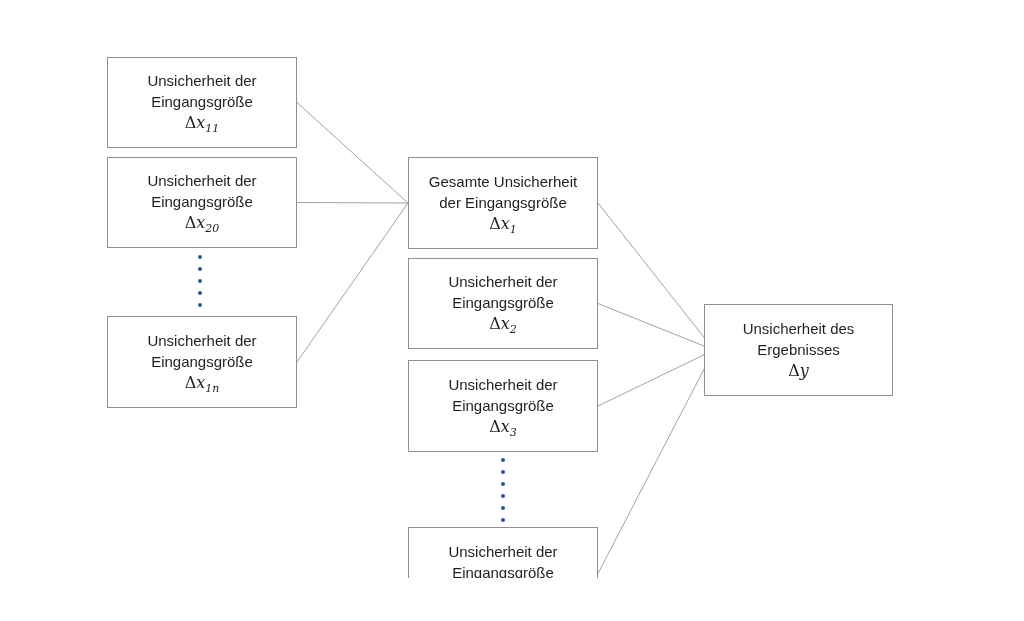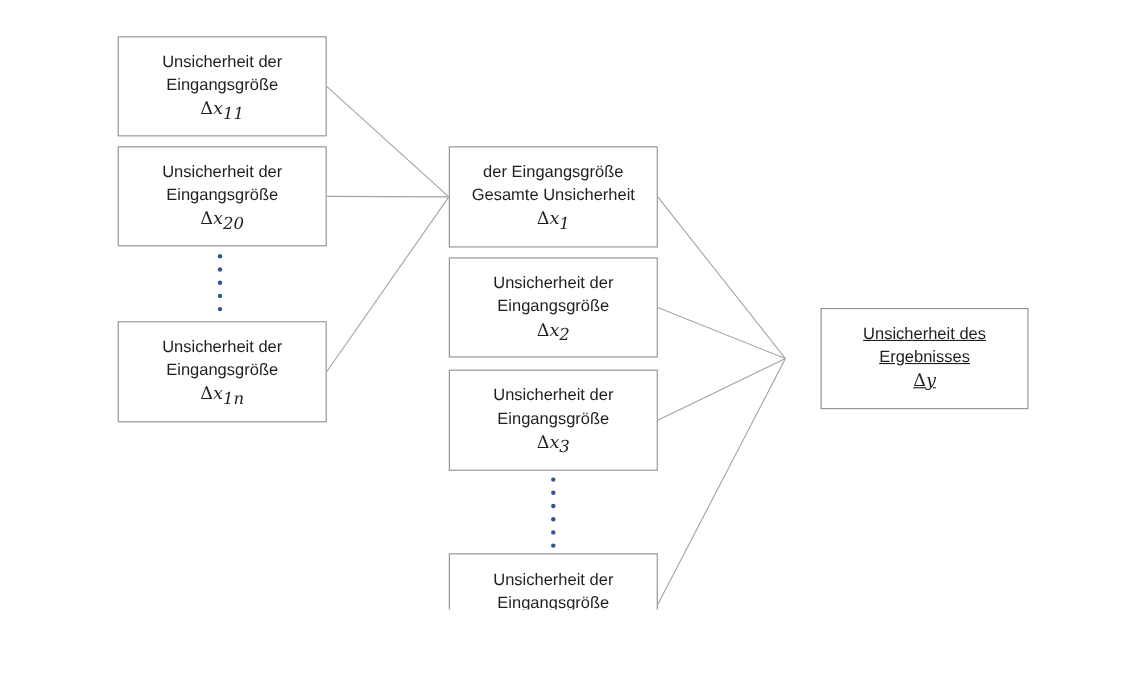--- a/index.html
+++ b/index.html
@@ -11,20 +11,21 @@
     width: 1024px;
     height: 621px;
     font-family: "Liberation Sans", sans-serif;
   }
   .canvas {
     position: relative;
     width: 1024px;
     height: 554px;
     background: var(--bg-color, #ffffff);
     overflow: hidden;
+    margin-top: 24px;
   }
   #connector-layer {
     position: absolute;
     left: 0; top: 0;
     width: 1024px; height: 621px;
     pointer-events: none;
   }
   .box {
     position: absolute;
     box-sizing: border-box;
@@ -41,32 +42,32 @@
   }
   .box .txt { white-space: nowrap; }
   .math {
     font-family: "DejaVu Serif", serif;
     font-size: 16px;
     line-height: 22px;
   }
   .math .var { font-style: italic; }
   .math sub {
     font-style: italic;
-    font-size: 15px;
+    font-size: 11px;
     line-height: 1;
   }
   
   #box-l1 { left: 107px; top:  33px; width: 190px; height: 91px; }
   #box-l2 { left: 107px; top: 133px; width: 190px; height: 91px; }
   #box-l3 { left: 107px; top: 292px; width: 190px; height: 92px; }
   #box-m1 { left: 408px; top: 133px; width: 190px; height: 92px; }
   #box-m2 { left: 408px; top: 234px; width: 190px; height: 91px; }
   #box-m3 { left: 408px; top: 336px; width: 190px; height: 92px; }
   #box-m4 { left: 408px; top: 503px; width: 190px; height: 93px; }
-  #box-r1 { left: 746px; top: 280px; width: 189px; height: 92px; text-decoration: underline; }
+  #box-r1 { left: 704px; top: 280px; width: 189px; height: 92px; }
   
   .dots {
     position: absolute;
     display: flex;
     flex-direction: column;
     align-items: center;
     gap: 8px;
   }
   #dots-left   { left: 107px; top: 231px; width: 186px; }
   #dots-middle { left: 408px; top: 434px; width: 190px; }
@@ -111,22 +112,22 @@
       <span class="dot"></span>
     </div>
 
   <div class="box" id="box-l3">
     <div class="txt">Unsicherheit der</div>
     <div class="txt">Eingangsgröße</div>
     <div class="math"><span>Δ</span><span class="var">x</span><sub>1n</sub></div>
   </div>
 
   <div class="box" id="box-m1">
+    <div class="txt">Gesamte Unsicherheit</div>
     <div class="txt">der Eingangsgröße</div>
-    <div class="txt">Gesamte Unsicherheit</div>
     <div class="math"><span>Δ</span><span class="var">x</span><sub>1</sub></div>
   </div>
 
   <div class="box" id="box-m2">
     <div class="txt">Unsicherheit der</div>
     <div class="txt">Eingangsgröße</div>
     <div class="math"><span>Δ</span><span class="var">x</span><sub>2</sub></div>
   </div>
 
   <div class="box" id="box-m3">

